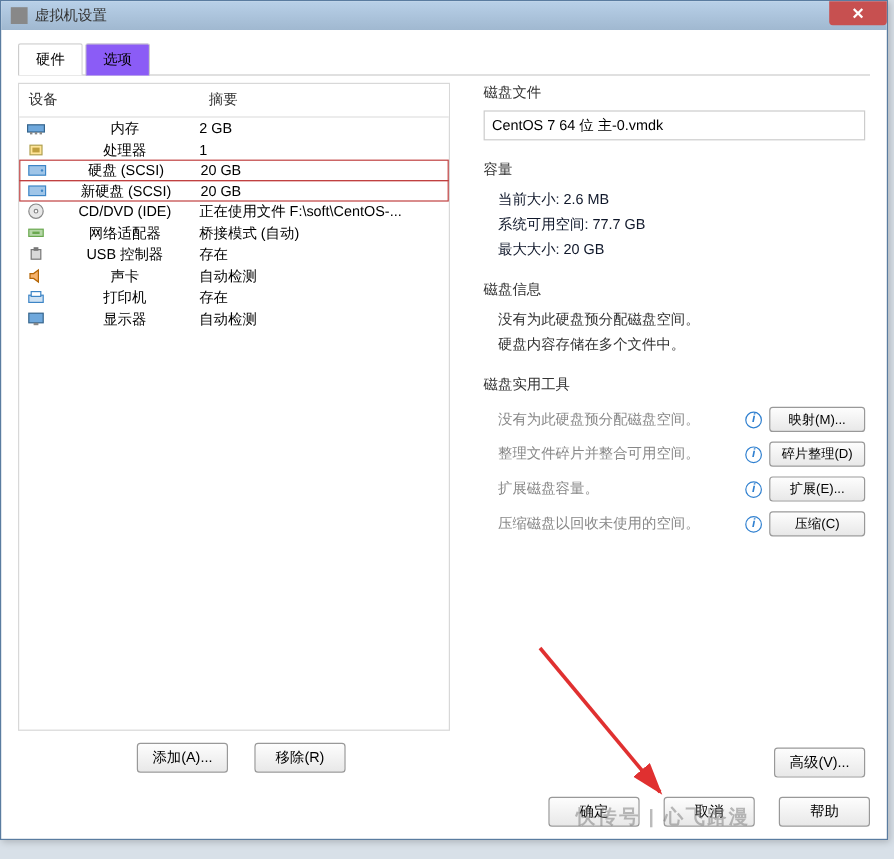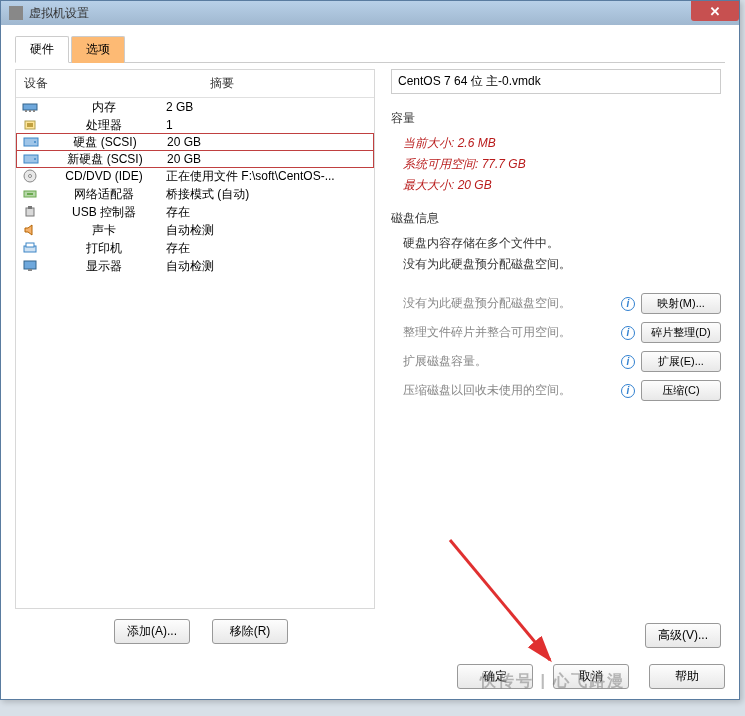--- a/index.html
+++ b/index.html
@@ -4,41 +4,41 @@
 <style>
 * { box-sizing: border-box; margin: 0; padding: 0; font-family: "Microsoft YaHei", "Segoe UI", Tahoma, sans-serif; font-size: 12px; }
 body { background: #d8e0e8; width: 745px; height: 716px; position: relative; overflow: hidden; }
 .window { position: absolute; top: 0; left: 0; width: 740px; height: 700px; background: #fff; border: 1px solid #5a7ca0; box-shadow: 2px 2px 6px rgba(0,0,0,0.2); }
 .titlebar { height: 24px; background: linear-gradient(to bottom, #b8d0e8, #a0b8d0); display: flex; align-items: center; padding: 0 8px; position: relative; }
 .titlebar-icon { width: 14px; height: 14px; background: #888; margin-right: 6px; }
 .titlebar-text { color: #333; font-size: 12px; }
 .close-btn { position: absolute; right: 0; top: 0; width: 48px; height: 20px; background: #c75050; color: #fff; display: flex; align-items: center; justify-content: center; font-size: 13px; font-weight: bold; cursor: pointer; border-radius: 0 0 3px 3px; }
 .content { padding: 10px 14px; height: calc(100% - 24px); display: flex; flex-direction: column; }
 .tabs { display: flex; border-bottom: 1px solid #ccc; margin-bottom: 6px; }
-.tab { padding: 4px 14px; border: 1px solid #ccc; border-bottom: none; background: #fdba74; margin-right: 2px; cursor: pointer; position: relative; top: 1px; border-radius: 2px 2px 0 0; }
+.tab { padding: 4px 14px; border: 1px solid #ccc; border-bottom: none; background: #8b5cf6; margin-right: 2px; cursor: pointer; position: relative; top: 1px; border-radius: 2px 2px 0 0; }
 .tab.active { background: #fff; border-bottom: 1px solid #fff; }
-.panel { display: flex; gap: 16px; flex: 1; }
+.panel { display: flex; gap: 28px; flex: 1; }
 .left { width: 360px; display: flex; flex-direction: column; }
 .device-list { border: 1px solid #d8d8d8; flex: 1; background: #fff; }
 .device-header { display: flex; background: #fff; border-bottom: 1px solid #e0e0e0; }
 .device-header > div { padding: 5px 8px; font-weight: normal; color: #333; }
 .col-name { width: 150px; }
-.col-summary { flex: 1; margin-left: 36px; }
+.col-summary { flex: 1; }
 .row { display: flex; align-items: center; padding: 2px 6px; cursor: pointer; height: 18px; }
 .row.highlighted { border: 1px solid #c04040; margin: -1px 0; }
 .row .icon { width: 16px; height: 14px; margin-right: 4px; display: flex; align-items: center; justify-content: center; flex-shrink: 0; }
 .row .name { width: 124px; overflow: hidden; white-space: nowrap; text-overflow: ellipsis; text-align: center; }
 .row .summary { flex: 1; overflow: hidden; white-space: nowrap; text-overflow: ellipsis; }
 .left-buttons { display: flex; gap: 10px; justify-content: center; padding: 10px 0; }
 .btn { padding: 3px 12px; border: 1px solid #999; background: linear-gradient(to bottom, #fdfdfd, #e8e8e8); border-radius: 3px; cursor: pointer; min-width: 76px; text-align: center; margin-left: 12px; }
 .right { flex: 1; display: flex; flex-direction: column; padding-right: 4px; }
 .group { margin-bottom: 14px; }
 .group-title { color: #333; margin-bottom: 6px; }
 .filebox { border: 1px solid #ccc; padding: 3px 6px; background: #fff; width: 100%; margin-bottom: 2px; }
-.kv { padding: 2px 0 2px 12px; color: #b91c1c; font-style: italic; }
+.kv { padding: 2px 0 2px 12px; color: #0f172a; }
 .info-line { padding: 2px 0 2px 12px; color: #333; }
 .tool-row { display: flex; align-items: center; padding: 4px 0 4px 12px; gap: 6px; }
 .tool-label { flex: 1; color: #888; }
 .info-icon { width: 14px; height: 14px; border-radius: 50%; border: 1px solid #3080d0; color: #3080d0; display: flex; align-items: center; justify-content: center; font-size: 10px; font-style: italic; font-weight: bold; flex-shrink: 0; }
 .tool-btn { width: 80px; padding: 2px 4px; border: 1px solid #999; background: linear-gradient(to bottom, #fdfdfd, #e8e8e8); border-radius: 3px; cursor: pointer; text-align: center; font-size: 11px; }
 .right-bottom { margin-top: auto; display: flex; justify-content: flex-end; padding: 6px 0; }
 .footer { display: flex; justify-content: flex-end; gap: 8px; padding: 10px 0 0 0; border-top: none; }
 .footer .btn { min-width: 76px; }
 .arrow { position: absolute; left: 440px; top: 530px; pointer-events: none; }
 .watermark { position: absolute; bottom: 24px; left: 480px; font-size: 16px; color: rgba(120,120,120,0.5); font-weight: bold; letter-spacing: 2px; pointer-events: none; }
@@ -169,34 +169,36 @@
               </div>
             </div>
         </div>
         <div class="left-buttons">
           <div class="btn">添加(A)...</div>
           <div class="btn">移除(R)</div>
         </div>
       </div>
       <div class="right">
         <div class="group">
+          <div class="group-title">磁盘文件</div>
           <div class="filebox">CentOS 7 64 位 主-0.vmdk</div>
         </div>
         <div class="group">
           <div class="group-title">容量</div>
           <div class="kv">当前大小: 2.6 MB</div>
           <div class="kv">系统可用空间: 77.7 GB</div>
           <div class="kv">最大大小: 20 GB</div>
         </div>
         <div class="group">
           <div class="group-title">磁盘信息</div>
+          <div class="info-line">没有为此硬盘预分配磁盘空间。</div>
           <div class="info-line">硬盘内容存储在多个文件中。</div>
-          <div class="info-line">没有为此硬盘预分配磁盘空间。</div>
-        </div>
-        <div class="group">
+        </div>
+        <div class="group">
+          <div class="group-title">磁盘实用工具</div>
           <div class="tool-row">
             <div class="tool-label">没有为此硬盘预分配磁盘空间。</div>
             <div class="info-icon">i</div>
             <div class="tool-btn">映射(M)...</div>
           </div>
           <div class="tool-row">
             <div class="tool-label">整理文件碎片并整合可用空间。</div>
             <div class="info-icon">i</div>
             <div class="tool-btn">碎片整理(D)</div>
           </div>

